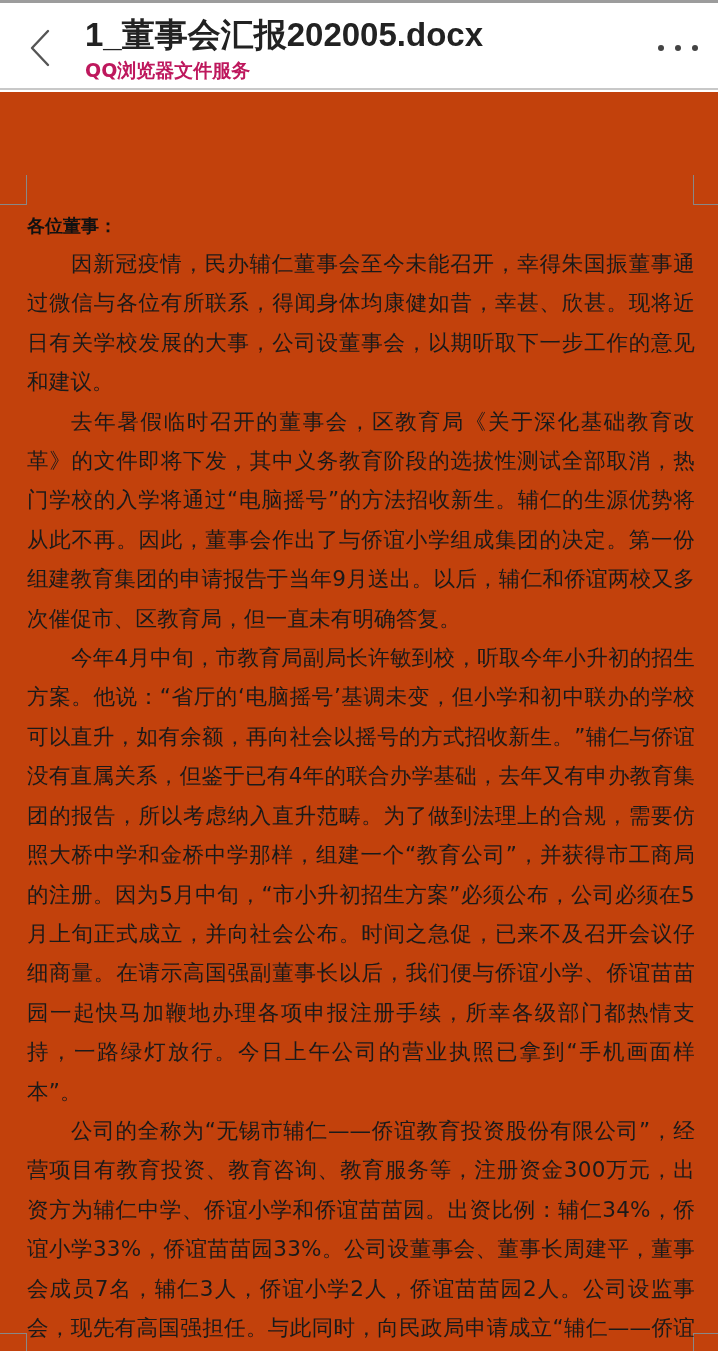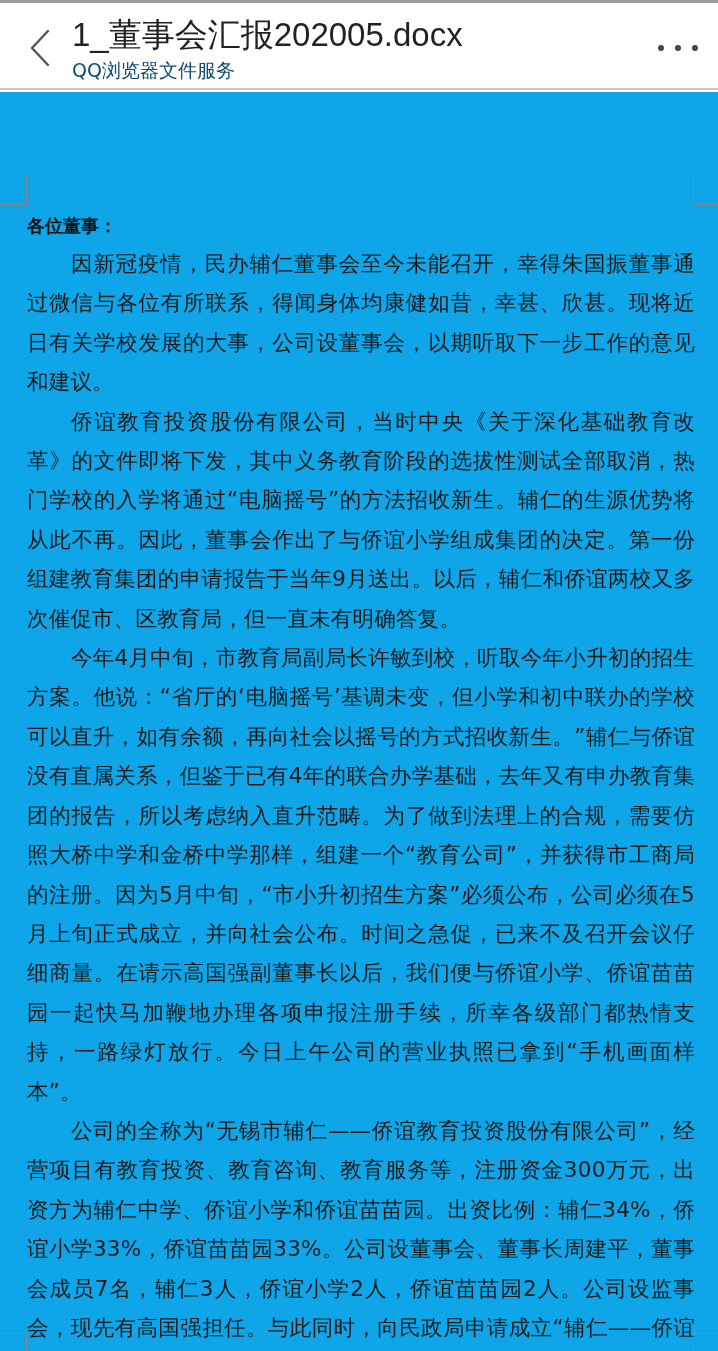--- a/index.html
+++ b/index.html
@@ -4,27 +4,27 @@
   <style>
     * { margin: 0; padding: 0; box-sizing: border-box; }
     html, body { width: 718px; height: 1351px; overflow: hidden; background: #ffffff; }
     body { position: relative; font-family: "DejaVu Sans", "Liberation Sans", sans-serif; color: #1a1a1a; }
 
     .status-strip { position: absolute; left: 0; top: 0; width: 718px; height: 3px; background: #9c9c9c; }
 
     .header { position: absolute; left: 0; top: 3px; width: 718px; height: 87px; background: #ffffff; border-bottom: 2px solid #c8c8c8; }
     .back-btn { position: absolute; left: 22px; top: 22px; width: 40px; height: 46px; cursor: pointer; }
     .back-btn svg { display: block; }
-    .title-wrap { position: absolute; left: 72px; top: 12px; right: 80px; }
+    .title-wrap { position: absolute; left: 85px; top: 12px; right: 80px; font-weight: bold; }
     .doc-title { font-family: "Liberation Sans", "DejaVu Sans", sans-serif; font-size: 33px; line-height: 40px; color: #222222; white-space: nowrap; letter-spacing: 0px; }
-    .doc-subtitle { font-size: 19px; line-height: 26px; color: #0c4a6e; margin-top: 2px; white-space: nowrap; }
+    .doc-subtitle { font-size: 19px; line-height: 26px; color: #be185d; margin-top: 2px; white-space: nowrap; }
     .more-btn { position: absolute; right: 14px; top: 30px; width: 52px; height: 30px; display: flex; align-items: center; justify-content: space-between; padding: 0 6px; cursor: pointer; }
     .more-btn .dot { width: 6px; height: 6px; border-radius: 50%; background: #444444; }
 
-    .page { position: absolute; left: 0; top: 92px; width: 718px; height: 1259px; background: #0ea5e9; }
+    .page { position: absolute; left: 0; top: 92px; width: 718px; height: 1259px; background: #c2410c; }
 
     .crop { position: absolute; border-color: #888888; border-style: solid; border-width: 0; }
     .crop.tl { left: 0; top: 83px; width: 27px; height: 30px; border-right-width: 1.5px; border-bottom-width: 1.5px; }
     .crop.tr { right: 0; top: 83px; width: 25px; height: 30px; border-left-width: 1.5px; border-bottom-width: 1.5px; }
     .crop.bl { left: 0; top: 1241px; width: 27px; height: 30px; border-right-width: 1.5px; border-top-width: 1.5px; }
     .crop.br { right: 0; top: 1241px; width: 25px; height: 30px; border-left-width: 1.5px; border-top-width: 1.5px; }
 
     .doc-body { position: absolute; left: 27px; top: 118px; width: 668px; }
     .greeting { font-size: 18px; font-weight: bold; line-height: 32px; color: #111111; margin-bottom: 2px; }
     .para { font-size: 21.5px; line-height: 39.4px; color: #1a1a1a; text-indent: 44px; text-align: justify; letter-spacing: 0.2px; }
@@ -53,17 +53,17 @@
 
 <div class="page">
   <div class="crop tl"></div>
   <div class="crop tr"></div>
   <div class="crop bl"></div>
   <div class="crop br"></div>
 
   <div class="doc-body">
     <div class="greeting">各位董事：</div>
     <p class="para">因新冠疫情，民办辅仁董事会至今未能召开，幸得朱国振董事通过微信与各位有所联系，得闻身体均康健如昔，幸甚、欣甚。现将近日有关学校发展的大事，公司设董事会，以期听取下一步工作的意见和建议。</p>
-    <p class="para">侨谊教育投资股份有限公司，当时中央《关于深化基础教育改革》的文件即将下发，其中义务教育阶段的选拔性测试全部取消，热门学校的入学将通过“电脑摇号”的方法招收新生。辅仁的生源优势将从此不再。因此，董事会作出了与侨谊小学组成集团的决定。第一份组建教育集团的申请报告于当年9月送出。以后，辅仁和侨谊两校又多次催促市、区教育局，但一直未有明确答复。</p>
+    <p class="para">去年暑假临时召开的董事会，区教育局《关于深化基础教育改革》的文件即将下发，其中义务教育阶段的选拔性测试全部取消，热门学校的入学将通过“电脑摇号”的方法招收新生。辅仁的生源优势将从此不再。因此，董事会作出了与侨谊小学组成集团的决定。第一份组建教育集团的申请报告于当年9月送出。以后，辅仁和侨谊两校又多次催促市、区教育局，但一直未有明确答复。</p>
     <p class="para">今年4月中旬，市教育局副局长许敏到校，听取今年小升初的招生方案。他说：“省厅的‘电脑摇号’基调未变，但小学和初中联办的学校可以直升，如有余额，再向社会以摇号的方式招收新生。”辅仁与侨谊没有直属关系，但鉴于已有4年的联合办学基础，去年又有申办教育集团的报告，所以考虑纳入直升范畴。为了做到法理上的合规，需要仿照大桥中学和金桥中学那样，组建一个“教育公司”，并获得市工商局的注册。因为5月中旬，“市小升初招生方案”必须公布，公司必须在5月上旬正式成立，并向社会公布。时间之急促，已来不及召开会议仔细商量。在请示高国强副董事长以后，我们便与侨谊小学、侨谊苗苗园一起快马加鞭地办理各项申报注册手续，所幸各级部门都热情支持，一路绿灯放行。今日上午公司的营业执照已拿到“手机画面样本”。</p>
     <p class="para">公司的全称为“无锡市辅仁——侨谊教育投资股份有限公司”，经营项目有教育投资、教育咨询、教育服务等，注册资金300万元，出资方为辅仁中学、侨谊小学和侨谊苗苗园。出资比例：辅仁34%，侨谊小学33%，侨谊苗苗园33%。公司设董事会、董事长周建平，董事会成员7名，辅仁3人，侨谊小学2人，侨谊苗苗园2人。公司设监事会，现先有高国强担任。与此同时，向民政局申请成立“辅仁——侨谊教育集</p>
   </div>
 </div>
 
 </body></html>

